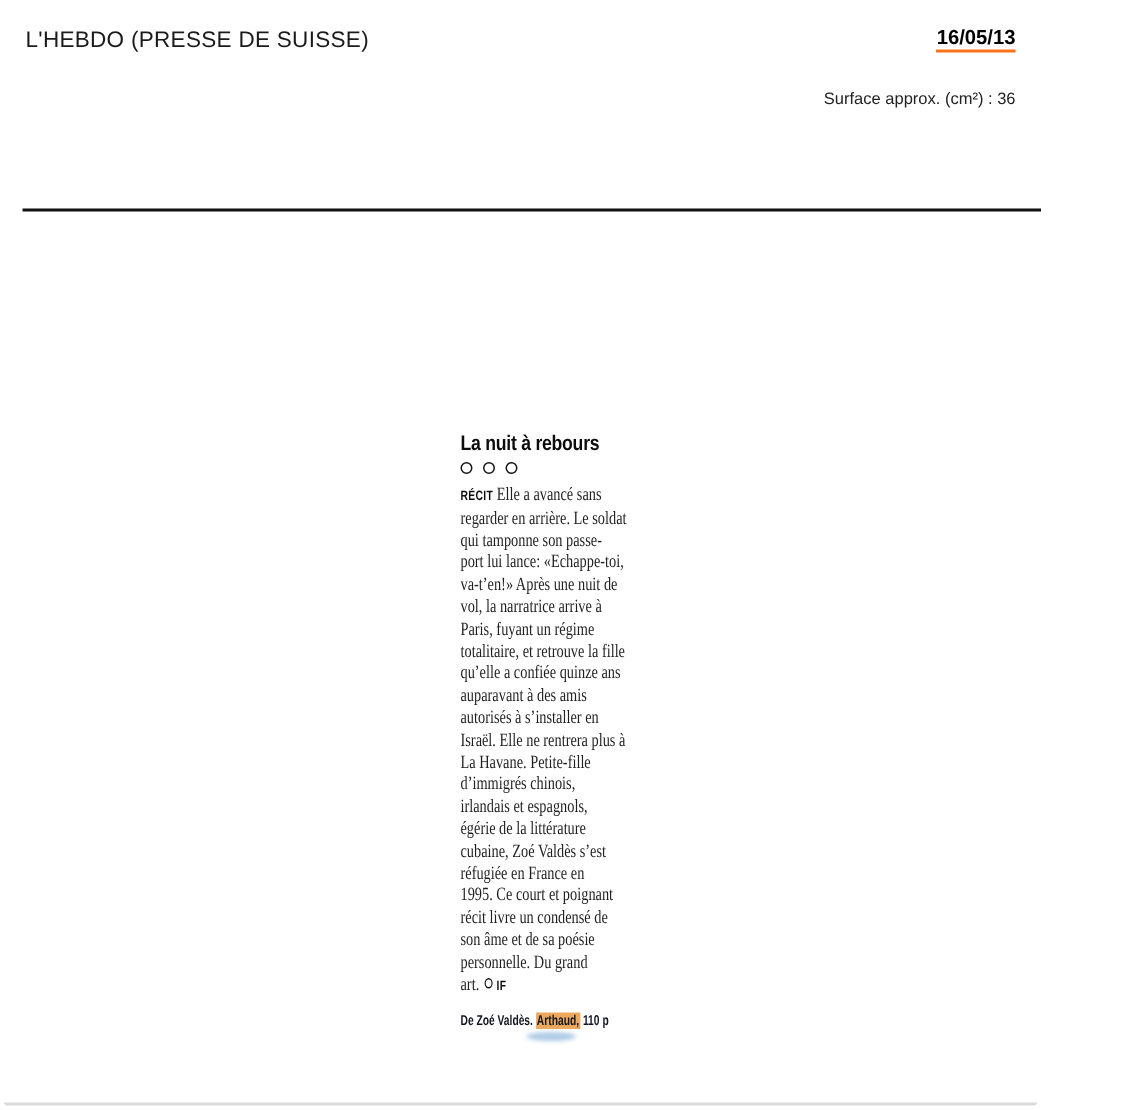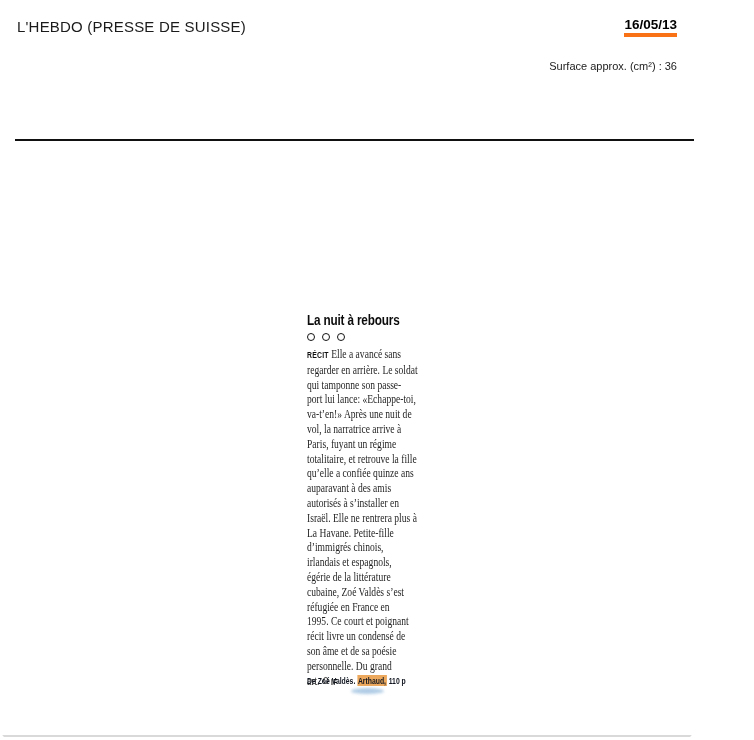--- a/index.html
+++ b/index.html
@@ -7,34 +7,34 @@
     position:relative;width:694px;height:740px;background:#ffffff;overflow:hidden;
     font-family:"Liberation Sans",sans-serif;color:#1c1c1c;border-radius:12px;
   }
   .masthead{
     position:absolute;left:17px;top:18px;
     font-size:15px;letter-spacing:.2px;color:#1b1b1b;white-space:nowrap;
   }
   .date{
     position:absolute;right:17px;top:17px;
     font-size:13.5px;font-weight:bold;color:#000;
-    border-bottom:4px solid #f97316;padding-bottom:1px;white-space:nowrap;
+    border-bottom:2px solid #f97316;padding-bottom:1px;white-space:nowrap;
   }
   .surface{
     position:absolute;right:17px;top:60px;
     font-size:11px;color:#222;white-space:nowrap;
   }
   .rule{
     position:absolute;left:15px;top:139px;width:697px;height:2px;background:#111;
   }
   .page-label{
     position:absolute;left:717px;top:133px;
     font-size:11.5px;font-weight:bold;color:#000;white-space:nowrap;
   }
-  .article{position:absolute;left:307px;top:287px;width:150px;margin-top:25px;}
+  .article{position:absolute;left:307px;top:287px;width:150px;}
   .title{
     font-family:"Liberation Sans",sans-serif;font-weight:bold;font-size:14px;
     letter-spacing:-.2px;color:#0c0c0c;white-space:nowrap;
     transform:scaleX(.84);transform-origin:0 0;
   }
   .circles{margin-top:5px;height:10px;}
   .circle{
     display:inline-block;width:6px;height:6px;border:1.6px solid #141414;
     border-radius:50%;margin-right:7px;vertical-align:top;
   }

